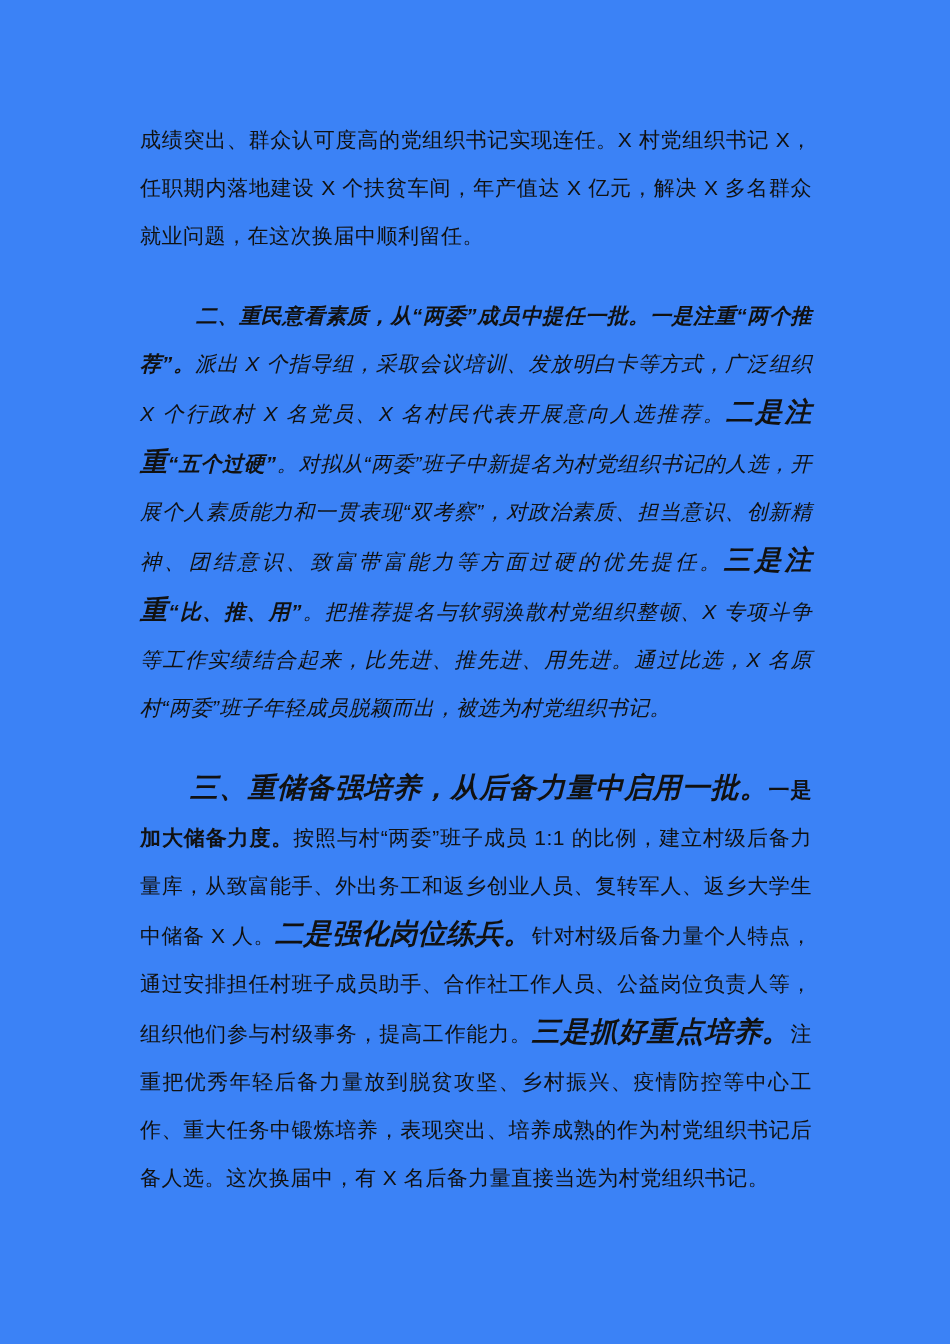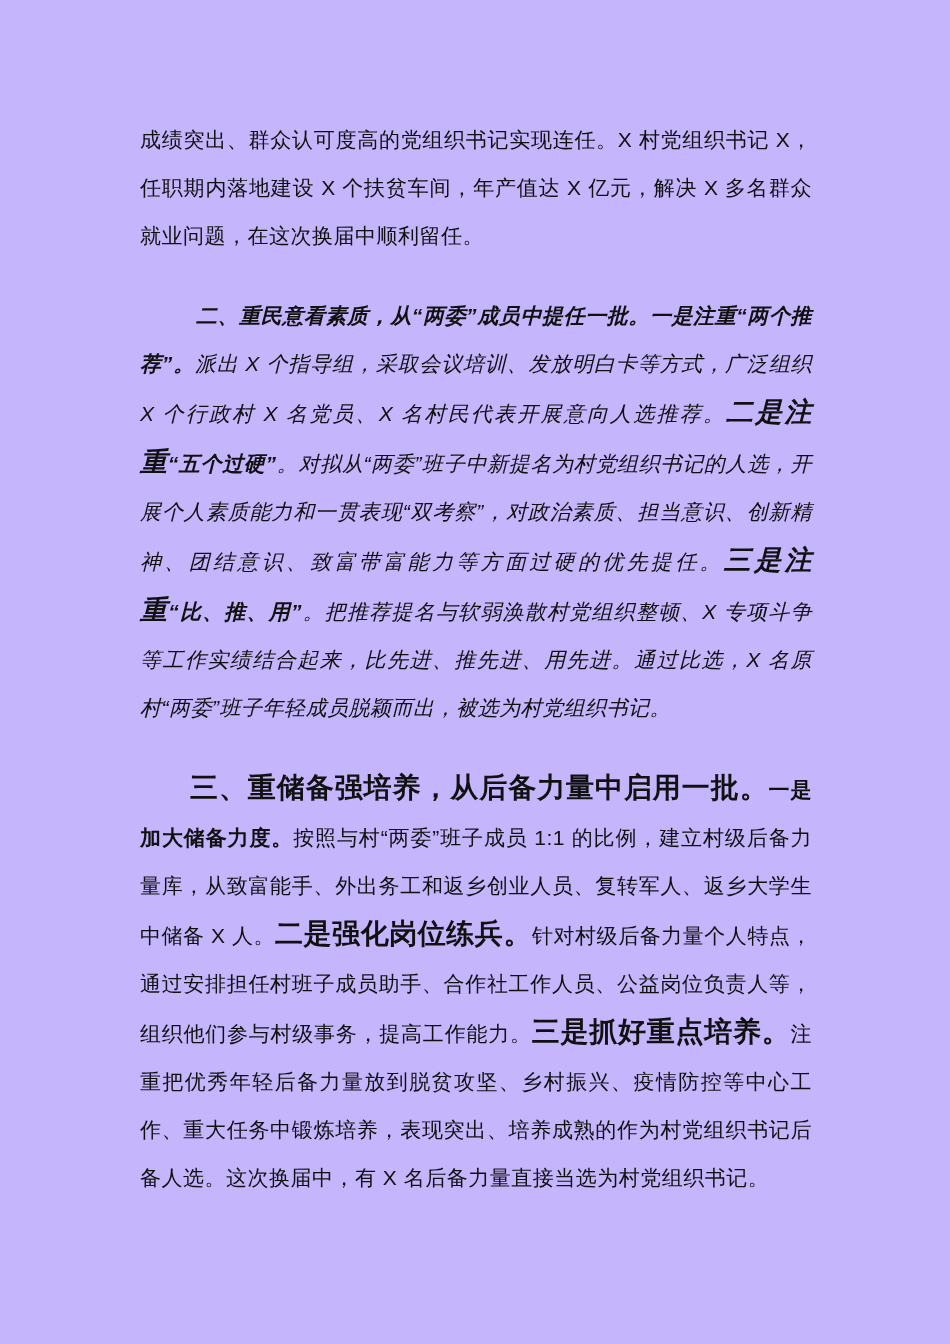--- a/index.html
+++ b/index.html
@@ -5,21 +5,21 @@
   html, body {
     margin: 0;
     padding: 0;
     background: #ffffff;
   }
   .page {
     position: relative;
     width: 950px;
     height: 1344px;
     margin: 0 auto;
-    background: #c4b5fd;
+    background: #3b82f6;
     box-sizing: border-box;
     padding: 116px 138px 0 140px;
     overflow: hidden;
     font-family: "Liberation Sans", "DejaVu Sans", sans-serif;
     color: #111111;
   }
   .para {
     margin: 0;
     font-size: 21px;
     line-height: 48px;
@@ -28,21 +28,21 @@
     word-break: break-all;
   }
   .para + .para {
     margin-top: 32px;
   }
   .indent-2 { text-indent: 56px; font-style: italic; }
   .indent-3 { text-indent: 50px; }
   .r  { font-weight: 400; }
   .b  { font-weight: 700; }
   .big  { font-weight: 700; font-size: 27px; }
-  .huge { font-weight: 700; font-size: 28px; }
+  .huge { font-weight: 700; font-size: 28px; font-style: italic; }
 </style>
 </head>
 <body>
 
 <div class="page">
 
   <p class="para">
     <span class="r">成绩突出、群众认可度高的党组织书记实现连任。X 村党组织书记 X，任职期内落地建设 X 个扶贫车间，年产值达 X 亿元，解决 X 多名群众就业问题，在这次换届中顺利留任。</span>
   </p>
 

